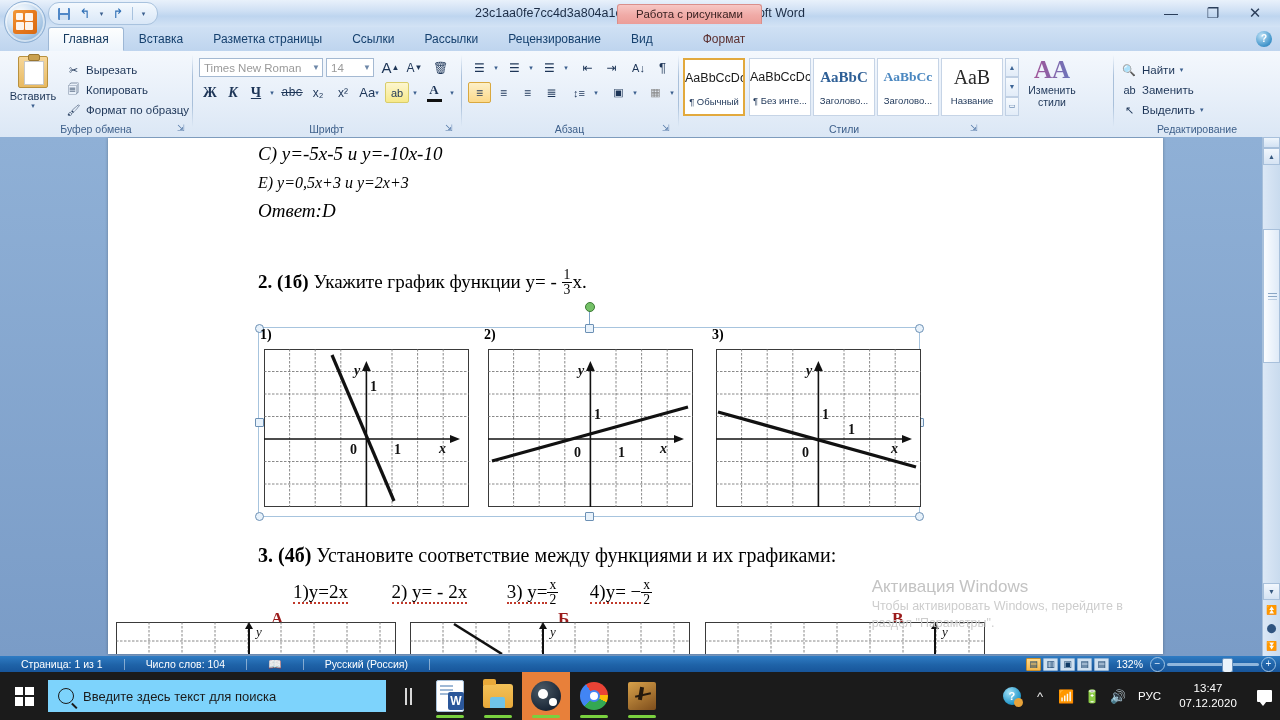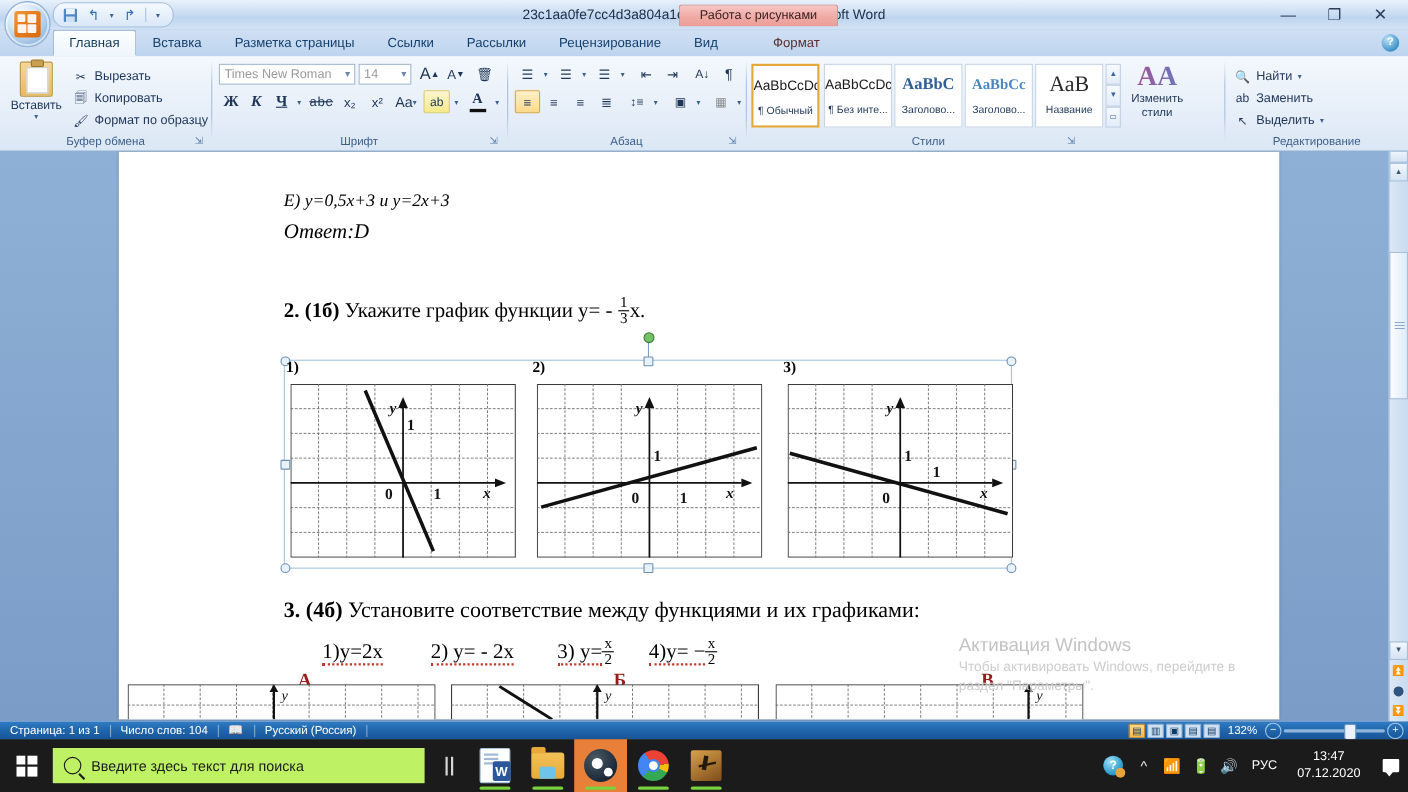--- a/index.html
+++ b/index.html
@@ -220,40 +220,40 @@
 
   
   .redl{position:absolute;color:#9b1b1b;font-weight:bold;font-family:"Liberation Serif",serif;font-size:17px;}
 
   
   .statusbar{
     position:absolute;left:0;top:656px;width:1280px;height:16px;
     background:linear-gradient(180deg,#2f7cc4 0%,#1f63a8 55%,#17559a 100%);
     color:#fff;font-size:10.5px;display:flex;align-items:center;
   }
-  .sb-item{padding:0 9px;height:16px;line-height:16px;display:flex;align-items:center;gap:4px;white-space:nowrap;}
+  .sb-item{padding:0 21px;height:16px;line-height:16px;display:flex;align-items:center;gap:4px;white-space:nowrap;}
   .sb-div{width:1px;height:11px;background:rgba(255,255,255,.45);}
   .sb-right{position:absolute;right:4px;top:0;height:16px;display:flex;align-items:center;gap:2px;}
   .viewbtn{width:15px;height:13px;display:flex;align-items:center;justify-content:center;font-size:9px;color:#0f3a66;background:#cfe0f0;border:1px solid #8fb2d4;border-radius:1px;box-sizing:border-box;}
   .viewbtn.on{background:linear-gradient(180deg,#ffd98a,#f5b94e);border-color:#c78f2f;}
   .zoomtxt{font-size:10.5px;color:#fff;padding:0 5px;}
   .zoom-track{position:relative;width:92px;height:3px;background:#8fb6dc;border-radius:2px;}
   .zoom-thumb{position:absolute;left:55px;top:-5px;width:9px;height:13px;background:#eaf3fb;border:1px solid #6b93bd;border-radius:2px 2px 3px 3px;}
   .zcirc{width:13px;height:13px;border-radius:50%;border:1px solid #9fc4e4;color:#eaf4ff;font-size:10px;display:flex;align-items:center;justify-content:center;line-height:1;}
 
   
   .taskbar{
     position:absolute;left:0;top:672px;width:1280px;height:48px;
     background:#1b1b1b;display:flex;align-items:center;
   }
   .startbtn{width:48px;height:48px;display:flex;align-items:center;justify-content:center;}
   .win-logo{width:19px;height:19px;display:grid;grid-template-columns:1fr 1fr;grid-template-rows:1fr 1fr;gap:2px;}
   .win-logo i{background:#fff;display:block;}
   .searchbox{
-    width:318px;height:32px;background:#bef264;display:flex;align-items:center;gap:9px;
+    width:318px;height:32px;background:#7dd3fc;display:flex;align-items:center;gap:9px;
     padding:0 10px;color:#1b1b1b;font-size:13px;
   }
   .mag{width:14px;height:14px;border:1.6px solid #1b1b1b;border-radius:50%;position:relative;flex:none;}
   .mag:after{content:"";position:absolute;right:-5px;bottom:-4px;width:7px;height:1.6px;background:#1b1b1b;transform:rotate(45deg);}
   .taskview{width:40px;height:48px;display:flex;align-items:center;justify-content:center;}
   .tv-bar{width:2px;height:17px;background:#d8d8d8;box-shadow:5px 0 0 #d8d8d8;}
   .tbicon{width:48px;height:48px;display:flex;align-items:center;justify-content:center;position:relative;}
   .tbicon.steam{background:#e8803a;}
   .tbicon .under{position:absolute;bottom:2px;left:10px;width:28px;height:3px;background:#7ad13f;border-radius:2px;}
   .ico-word{width:26px;height:30px;background:#fff;border:1px solid #a9c3dd;border-radius:2px;position:relative;}
@@ -555,20 +555,21 @@
         </div>
         <div class="group-title">Редактирование</div>
       </div>
 
     </div>
 
     <div class="doc-outer">
 
       <div class="page">
 
+        <div class="dtxt it" style="left:150px;top:5px;font-size:19px;">C) y=-5x-5 и y=-10x-10</div>
         <div class="dtxt it" style="left:150px;top:36px;font-size:16px;font-style:italic;">E) y=0,5x+3 и y=2x+3</div>
         <div class="dtxt it" style="left:150px;top:62px;font-size:19px;">Ответ:D</div>
 
         <div class="dtxt" style="left:150px;top:130px;font-size:19px;white-space:nowrap;">
           <span class="bd">2. (1б)</span>
           <span>Укажите график функции y= - </span><span class="frac"><span class="num">1</span><span class="den">3</span></span><span>x.</span>
         </div>
 
         <div class="selframe" style="left:150px;top:189px;width:660px;height:188px;">
           <div class="rot-stem" style="left:330px;top:-18px;height:18px;"></div>

